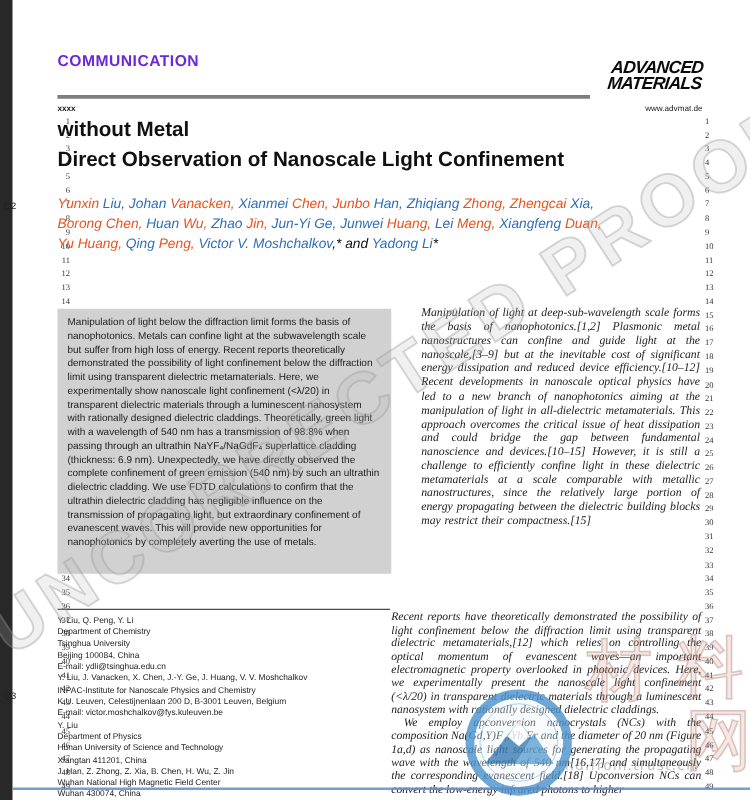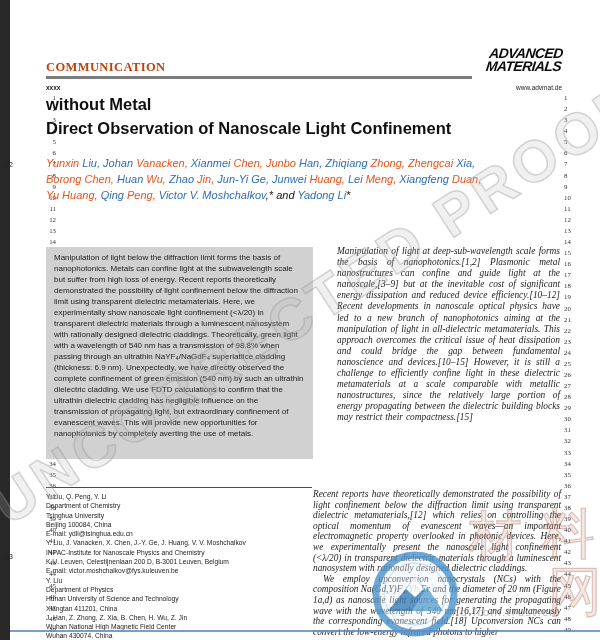--- a/index.html
+++ b/index.html
@@ -7,21 +7,21 @@
         font-family:"Liberation Sans",sans-serif;color:#1a1a1a;}
   .edge{position:absolute;left:0;top:0;width:10px;height:640px;background:#282828;}
   
   .lncol{position:absolute;top:94px;width:16px;height:546px;font-family:"Liberation Serif",serif;
          font-size:6.8px;color:#333;}
   #ln-left{left:24px;text-align:right;}
   #ln-right{left:564px;text-align:left;}
   .lncol span{position:absolute;width:16px;line-height:7px;}
   .qnote{position:absolute;left:3px;font-size:7.5px;color:#222;font-family:"Liberation Sans",sans-serif;}
   
-  .section{position:absolute;left:46px;top:60px;font-size:12.5px;font-weight:800;letter-spacing:.4px;color:#c2410c;font-family:Liberation Serif, serif;}
+  .section{position:absolute;left:46px;top:42px;font-size:12.5px;font-weight:800;letter-spacing:.4px;color:#6d28d9;}
   .hrule{position:absolute;left:46px;top:76px;width:426px;height:2.5px;background:#7d7d7d;}
   .xxxx{position:absolute;left:46px;top:84px;font-size:6.5px;font-weight:700;color:#222;}
   .logo{position:absolute;left:470px;top:47px;width:92px;text-align:right;font-style:italic;
         font-weight:900;font-size:14px;line-height:12.5px;letter-spacing:-.6px;color:#0b0b0b;
         transform:skewX(-6deg);}
   .site{position:absolute;left:470px;top:84px;width:92px;text-align:right;font-size:6.5px;color:#222;}
   
   .title{position:absolute;left:46px;top:92px;width:470px;font-size:16.5px;font-weight:700;
          line-height:24px;color:#101010;}
   .authors{position:absolute;left:46px;top:156px;width:516px;font-style:italic;font-size:11px;

